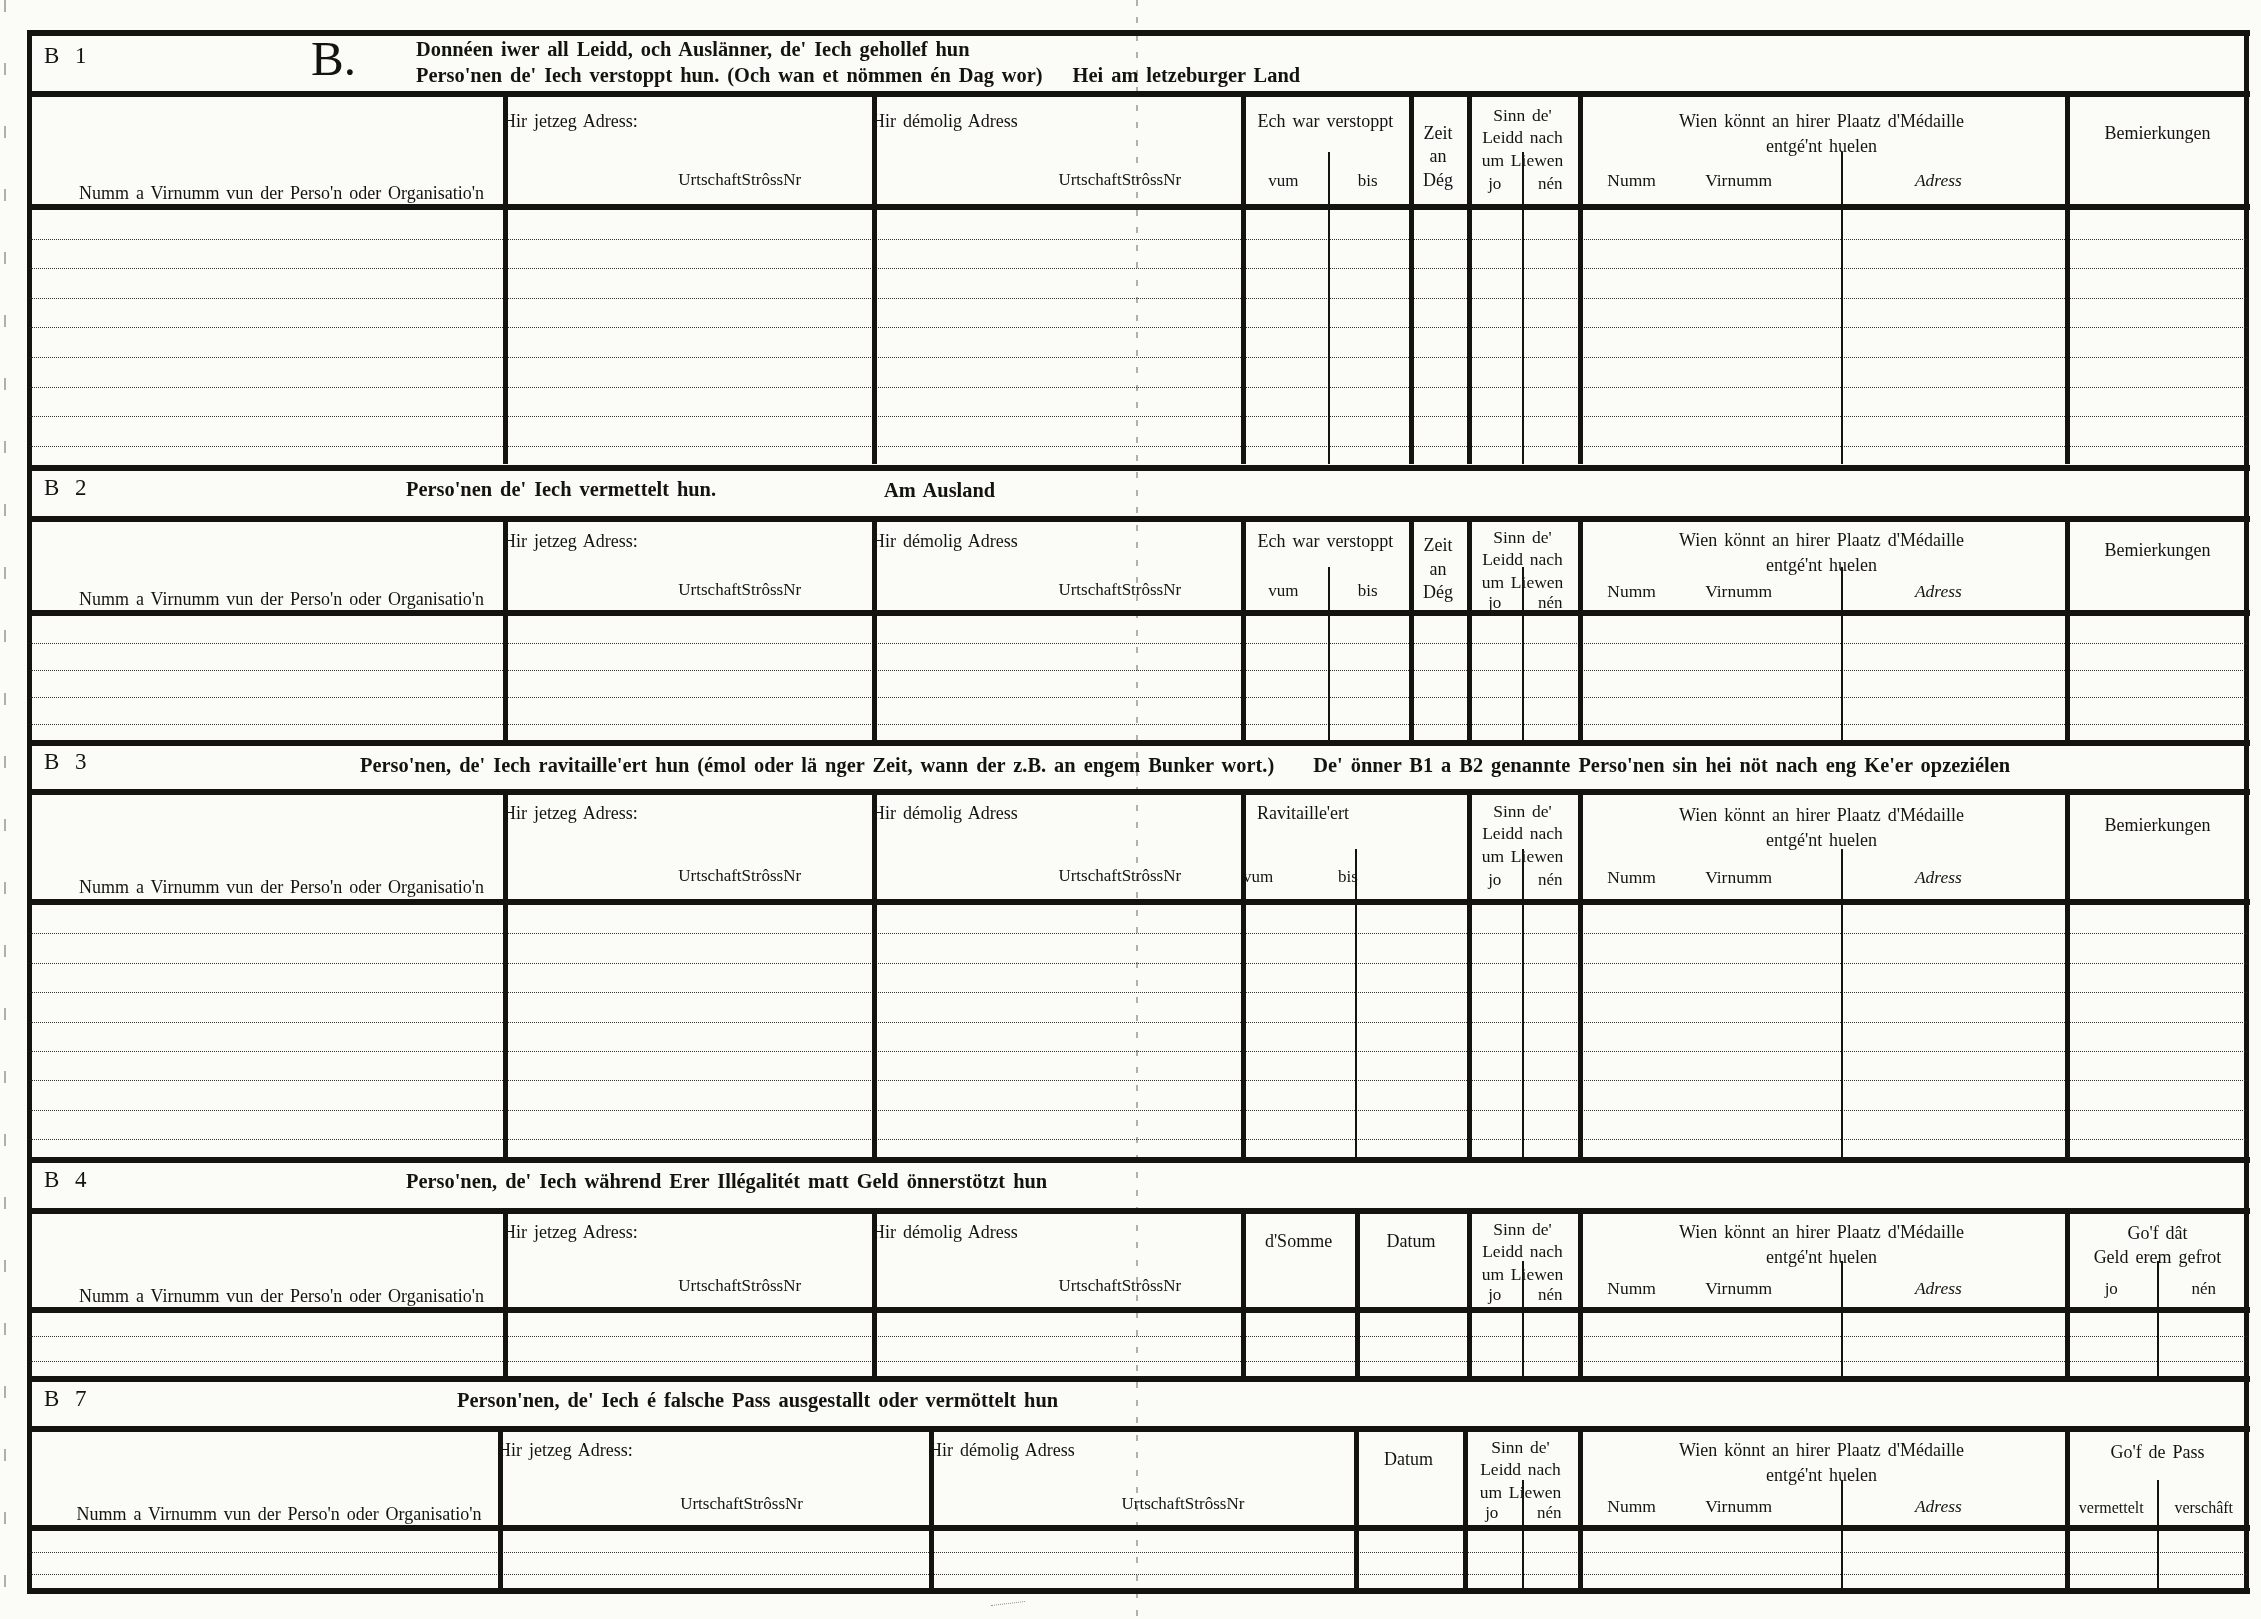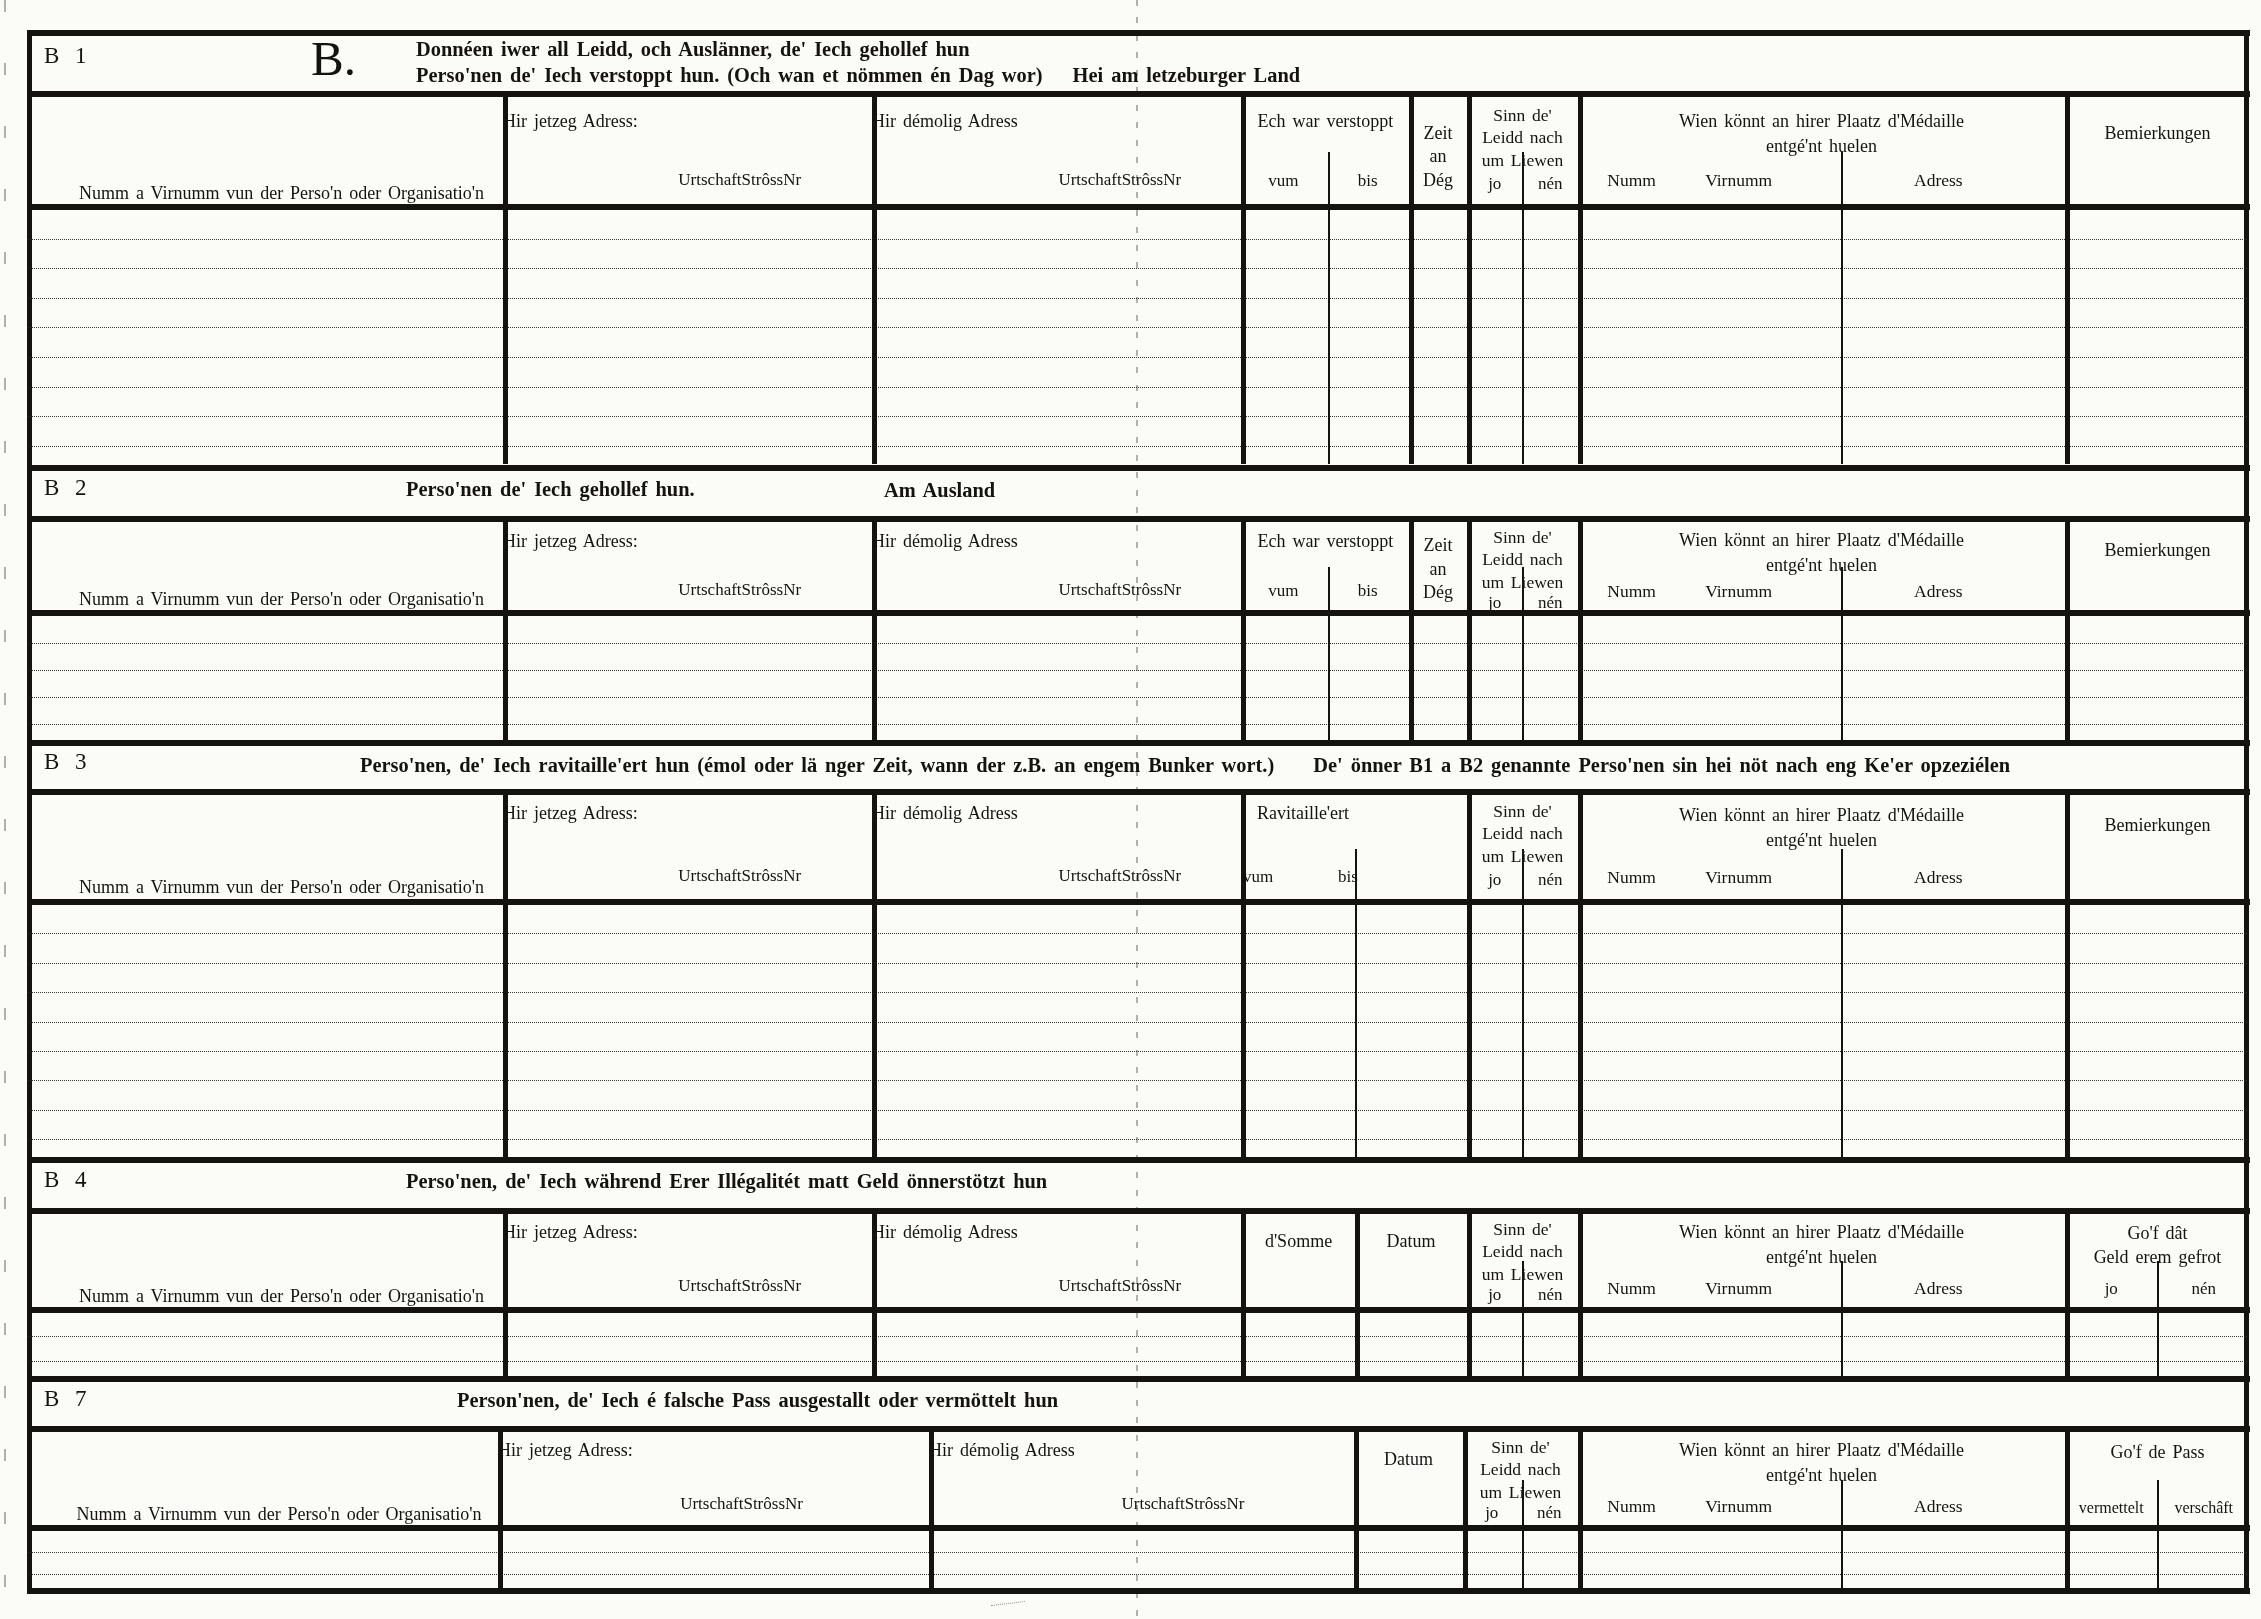--- a/index.html
+++ b/index.html
@@ -46,21 +46,21 @@
   .alive{display:flex;flex-direction:column;}
   .alive .top3{margin-top:5.8px;text-align:center;line-height:1.28;font-size:17.5px;}
   .alive .sub{margin-top:auto;margin-bottom:9.7px;display:flex;font-size:17px;}
   .alive .sub span{flex:1;text-align:center;}
   .medal{display:flex;flex-direction:column;}
   .medal .top2{margin-top:10.7px;text-align:center;line-height:1.42;}
   .medal .msub{margin-top:auto;margin-bottom:11.7px;position:relative;height:22.3px;font-size:17.5px;}
   .medal .msub span{position:absolute;text-align:center;}
   .m-numm{left:2%;width:18%;}
   .m-virnumm{left:22%;width:22%;}
-  .m-adress{left:56%;width:36%;}
+  .m-adress{left:56%;width:36%;font-style:italic;}
   .center-top{text-align:center;padding-top:25px;}
   .pad-top{text-align:center;padding-top:16.5px;}
   .bodyband{position:absolute;left:0;right:0;display:flex;flex-direction:column;}
   .bodyband::after{content:"";flex:.6;}
   .dotted-row{flex:1;border-bottom:1.9px dotted #35322e;margin:0 2.9px;}
 </style>
 </head>
 <body>
 
 <div id="paper">
@@ -152,21 +152,21 @@
     <div class="vl" style="left:2038px;top:61px;height:373px"></div>
     <div class="vl thin" style="left:1301px;top:122px;height:312px"></div>
     <div class="vl thin" style="left:1495px;top:122px;height:312px"></div>
     <div class="vl thin" style="left:1814px;top:122px;height:312px"></div>
   </div>
 
   <div class="sec" style="top:465px;height:275px">
     <div class="hline" style="top:0"></div>
     <div class="trow" style="top:6.3px;height:45px">
       <span class="secid" style="top:3.9px">B 2</span>
-      <span class="ttl" style="left:379px;top:5.8px">Perso'nen de' Iech gehollef hun.</span>
+      <span class="ttl" style="left:379px;top:5.8px">Perso'nen de' Iech vermettelt hun.</span>
       <span class="ttl" style="left:857px;top:7px">Am Ausland</span>
     </div>
     <div class="hline" style="top:51px"></div>
     <div class="hd" style="top:57px;height:88px">
       <div class="cell person" style="left:0;width:476px">
           <span>Numm a Virnumm vun der Perso'n oder Organisatio'n</span>
         </div>
       <div class="cell addr" style="left:476px;width:369px">
         <div class="top" style="margin-top:8.7px">Hir jetzeg Adress:</div>
         <div class="sub" style="margin-bottom:9.7px">

